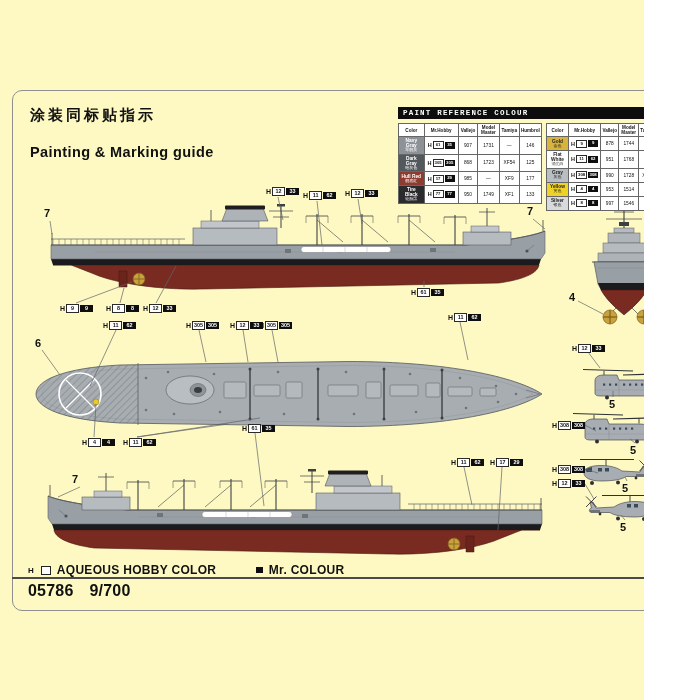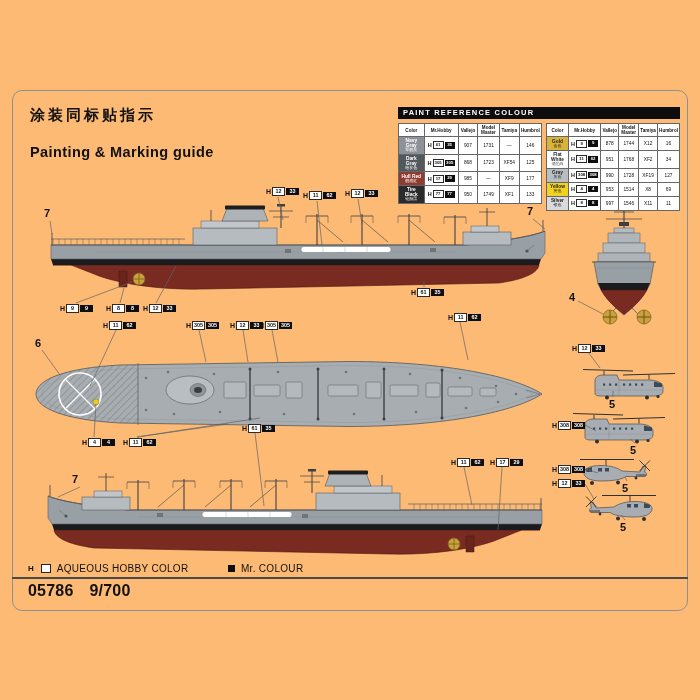--- a/index.html
+++ b/index.html
@@ -1,27 +1,27 @@
 <!DOCTYPE html>
 <html><head>
 <meta charset="utf-8">
 <style>
   html,body{margin:0;padding:0;background:#fff;}
-  #page{position:relative;width:700px;height:700px;background:#fdba74;overflow:hidden;
+  #page{position:relative;width:644px;height:700px;background:#fef9c3;overflow:hidden;
         font-family:"Liberation Sans",sans-serif;color:#111;}
   #frame{position:absolute;left:12px;top:90px;width:674px;height:519px;
          border:1.6px solid #8f8f8f;border-radius:10px;}
   
   #title-block{position:absolute;left:30px;top:106px;z-index:6;}
   #title-cn{font-size:15px;font-weight:bold;letter-spacing:3px;}
   #title-en{font-size:14.5px;font-weight:bold;margin-top:19px;letter-spacing:.4px;}
   
   #paint-panel{position:absolute;left:398px;top:107px;width:282px;z-index:6;}
   #paint-header{background:#0d0d0d;color:#fff;font-size:7.5px;font-weight:bold;
-                letter-spacing:1.2px;height:12px;line-height:12px;padding-left:5px;}
+                letter-spacing:1.2px;height:12px;line-height:12px;padding-left:5px;font-family:Liberation Mono, monospace;}
   .ptables{display:flex;gap:4px;margin-top:4px;align-items:flex-start;}
   table.ptab{border-collapse:collapse;table-layout:fixed;background:#fff;}
   table.ptab th,table.ptab td{border:0.6px solid #666;font-size:4.8px;text-align:center;
        padding:1px 1px;height:11px;overflow:hidden;}
   table.ptab th{font-weight:bold;font-size:4.6px;height:9px;}
   td.cname .nm{font-weight:bold;font-size:4.8px;line-height:5px;}
   td.cname .cn{font-size:4px;line-height:4.6px;}
   .mchip{display:inline-flex;align-items:center;gap:1px;justify-content:center;}
   .mchip .h{font-weight:bold;font-size:5.5px;}
   .mchip .wb{display:inline-block;min-width:7px;height:6px;line-height:6px;border:0.7px solid #2a2a2a;
@@ -34,21 +34,21 @@
   .chip .wb{display:inline-block;min-width:9px;height:7px;line-height:7px;border:0.8px solid #2a2a2a;
             background:#fff;color:#111;font-size:5.4px;font-weight:bold;text-align:center;padding:0 1px;}
   .chip .bb{display:inline-block;min-width:10px;height:7.6px;line-height:7.6px;background:#0e0e0e;
             color:#fff;font-size:5.4px;font-weight:bold;text-align:center;padding:0 1.5px;}
   .callout-num{position:absolute;font-size:11px;font-weight:bold;color:#111;z-index:5;}
   
   #legend-row{position:absolute;left:28px;top:563px;display:flex;align-items:center;gap:6px;z-index:6;}
   #legend-row .h{font-weight:bold;font-size:8px;}
   .lg-box{display:inline-block;width:8px;height:7px;border:0.9px solid #222;background:#fff;margin-left:1px;}
   .lg-sq{display:inline-block;width:6.5px;height:6.5px;background:#0e0e0e;margin-left:34px;}
-  .lg-label{font-size:10px;font-weight:normal;letter-spacing:.3px;}
+  .lg-label{font-size:12px;font-weight:bold;letter-spacing:.3px;}
   #footer-sep{position:absolute;left:12px;top:577px;width:676px;height:1.6px;background:#4a4a4a;z-index:6;}
   #footer-line{position:absolute;left:28px;top:582px;z-index:6;font-size:16px;font-weight:bold;
                display:flex;gap:16px;letter-spacing:.2px;}
   svg#canvas{position:absolute;left:0;top:0;z-index:2;}
 </style>
 </head>
 <body>
 
 <div id="page">
   <div id="frame"></div>

